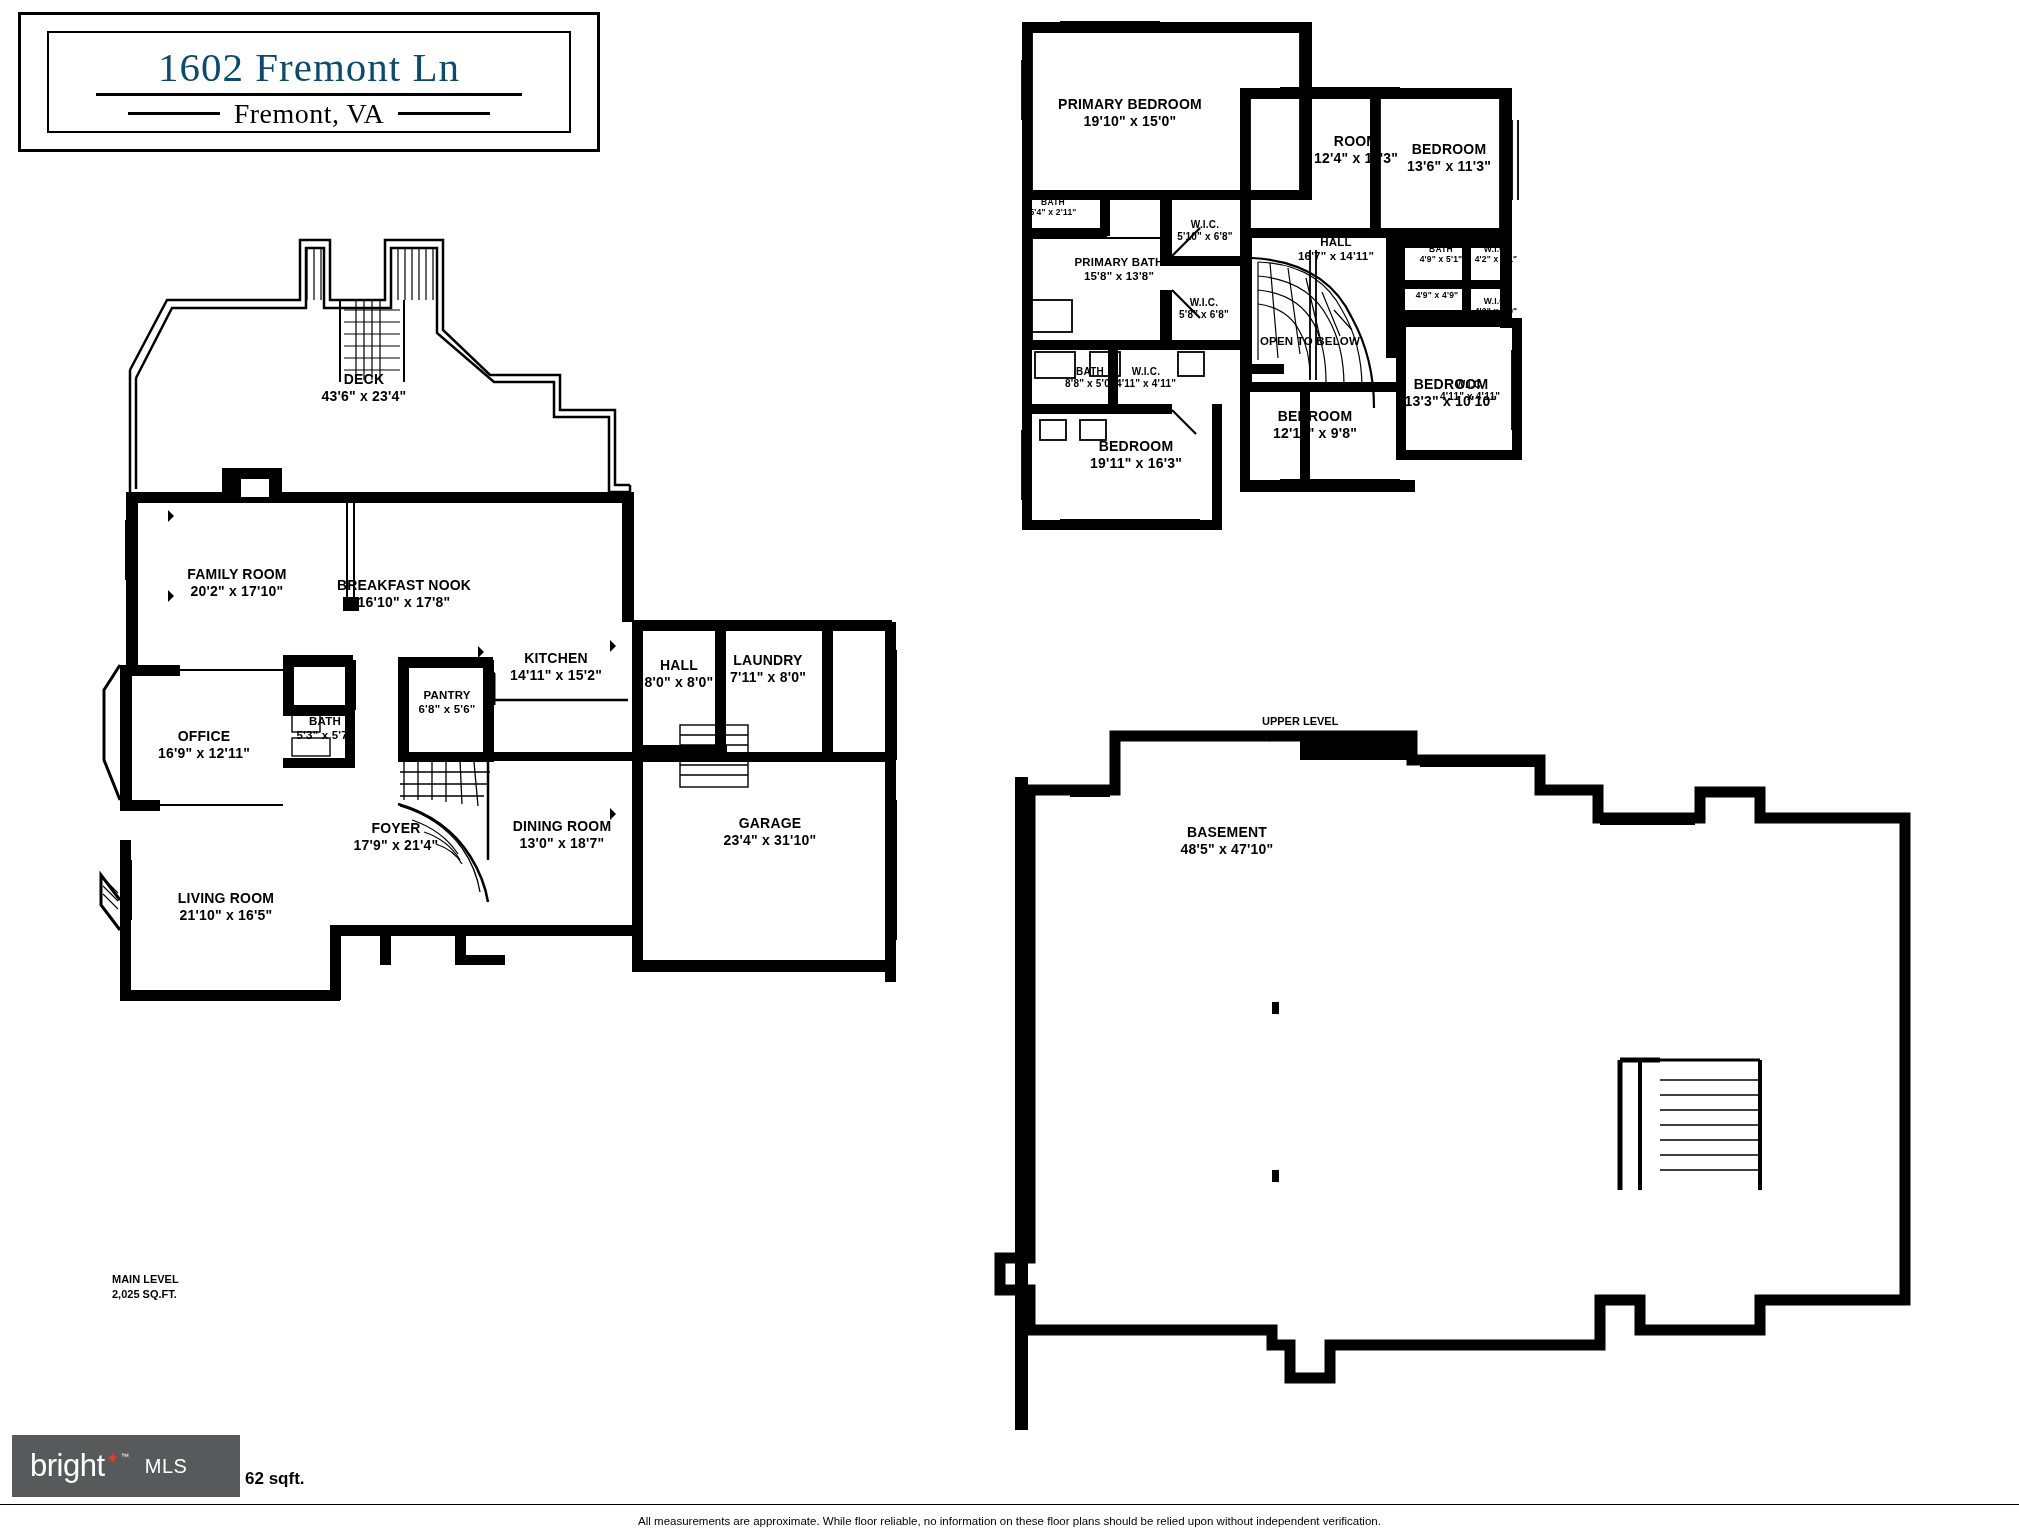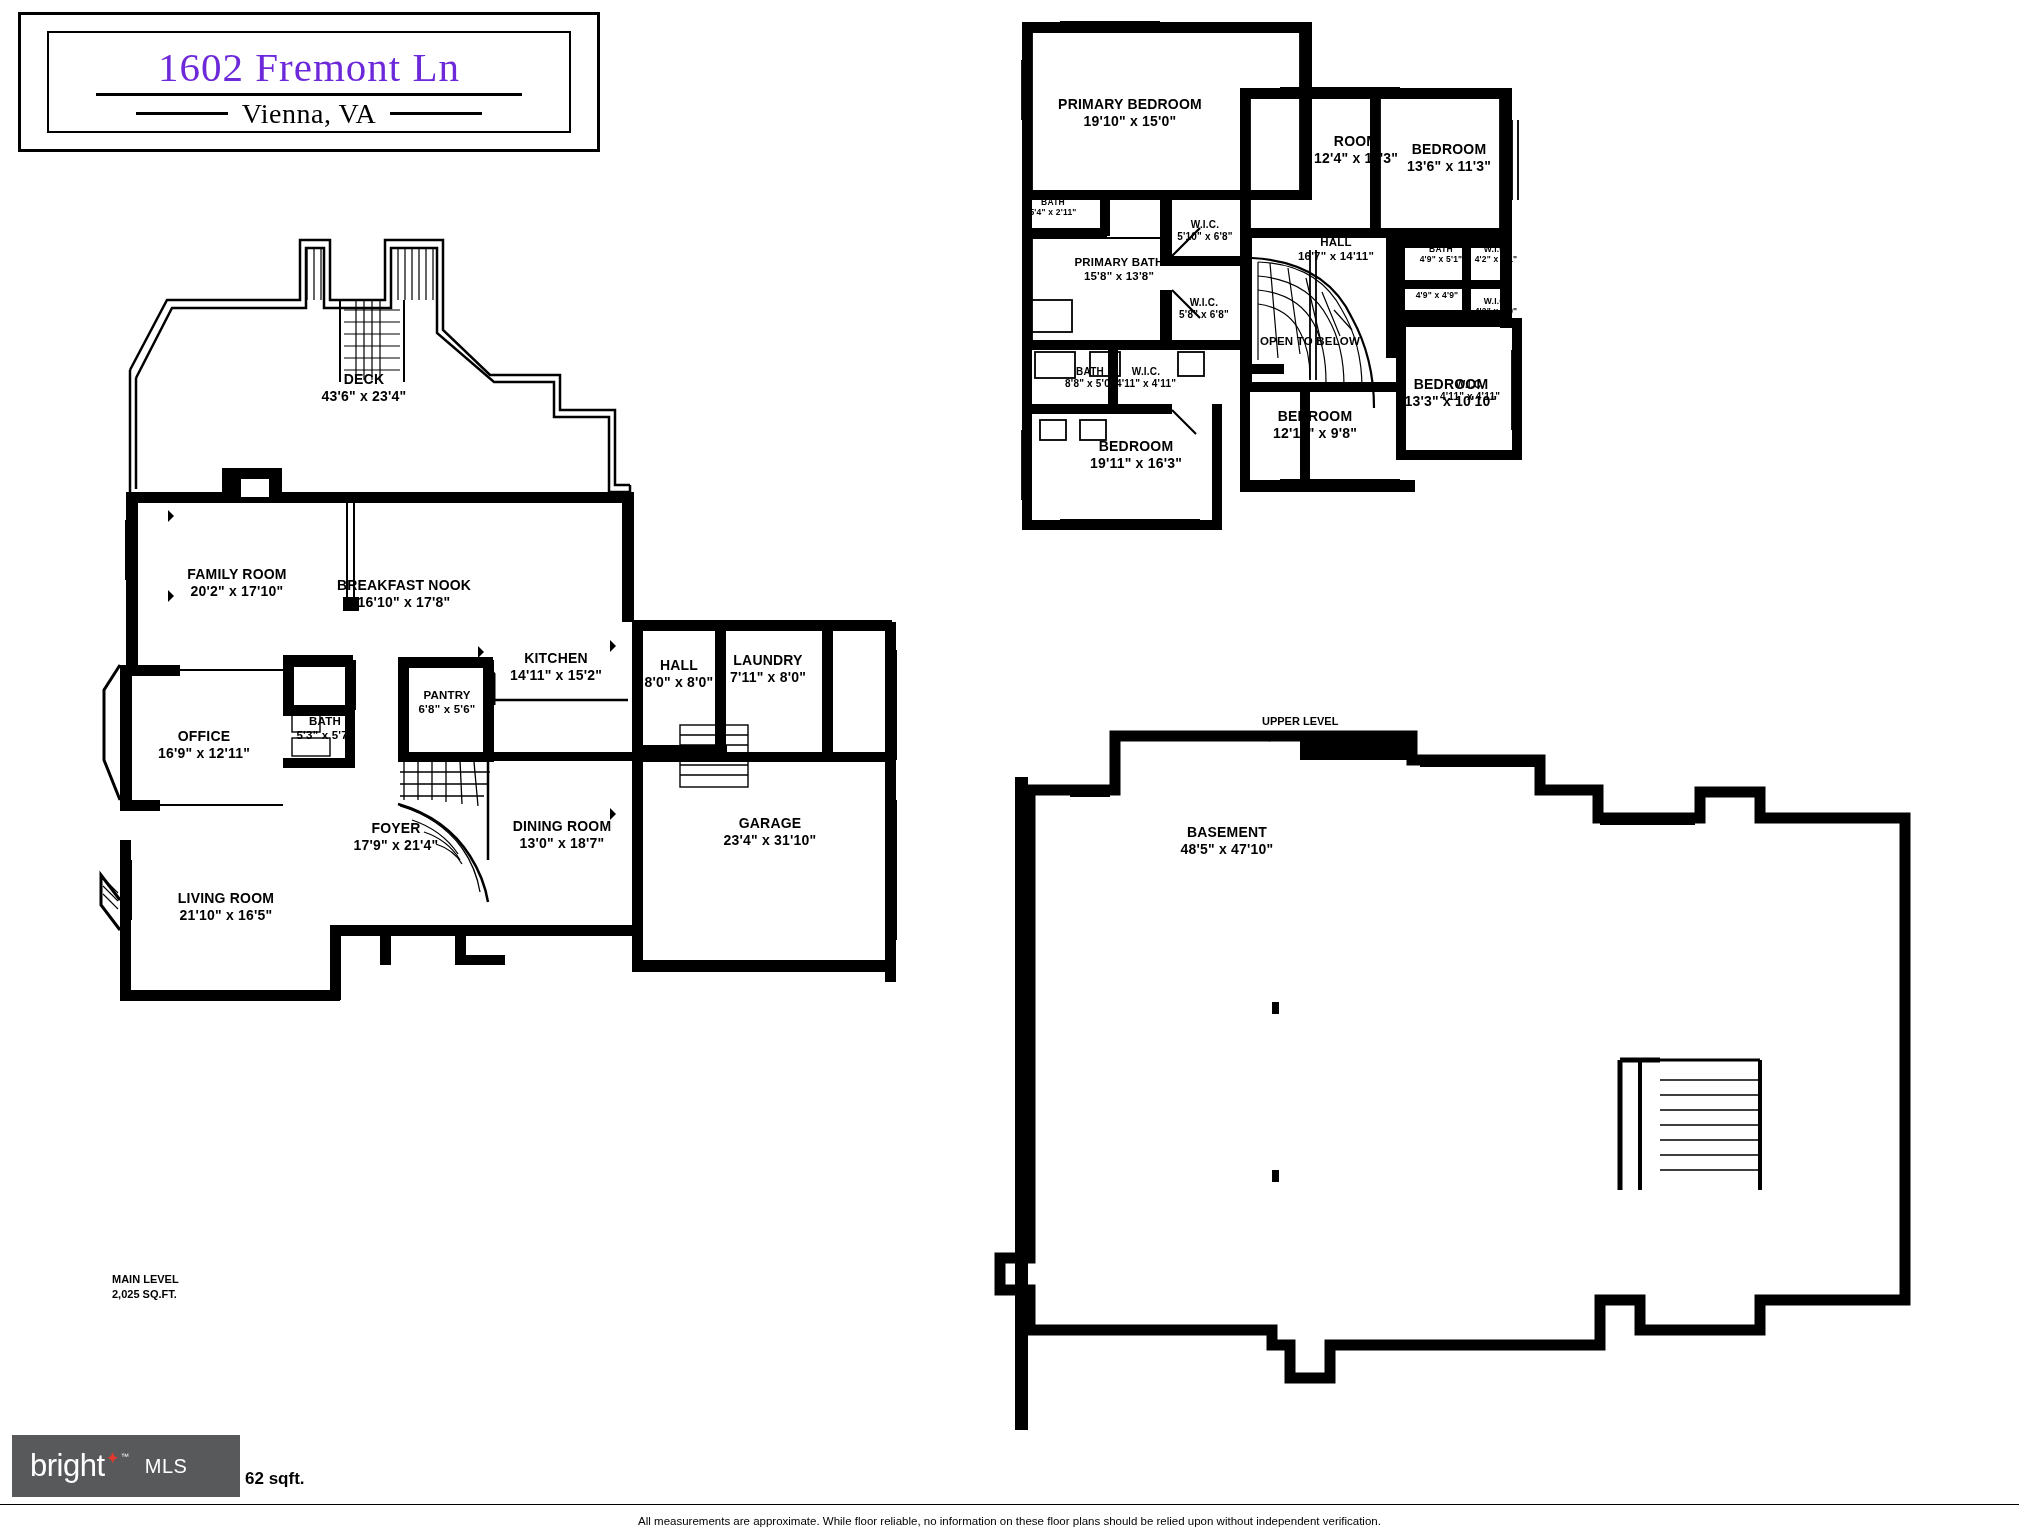--- a/index.html
+++ b/index.html
@@ -31,21 +31,21 @@
     box-sizing: border-box;
     display: flex;
     flex-direction: column;
     align-items: center;
     justify-content: center;
   }
   #title-street {
     font-family: "Liberation Serif", serif;
     font-size: 41px;
     letter-spacing: 1px;
-    color: #6d28d9;
+    color: #0c4a6e;
     line-height: 1.05;
     white-space: nowrap;
     margin-top: 12px;
   }
   .title-rule-wide {
     width: 82%;
     height: 3px;
     background: #000;
     margin: 3px 0 2px 0;
   }
@@ -176,21 +176,21 @@
 </style>
 </head>
 <body>
 
 <div id="title-block">
   <div id="title-inner">
     <div id="title-street">1602 Fremont Ln</div>
     <div class="title-rule-wide"></div>
     <div id="title-city-row">
       <div class="title-dash"></div>
-      <div id="title-city">Vienna, VA</div>
+      <div id="title-city">Fremont, VA</div>
       <div class="title-dash"></div>
     </div>
   </div>
 </div>
 
 <svg class="plan-layer" viewBox="0 0 2019 1535" xmlns="http://www.w3.org/2000/svg">
   <g fill="none" stroke="#000" stroke-width="3">
 
     <g stroke-width="2.5">
       <path d="M130,370 L167,300 L300,300 L300,240 L330,240 L330,300 L385,300

